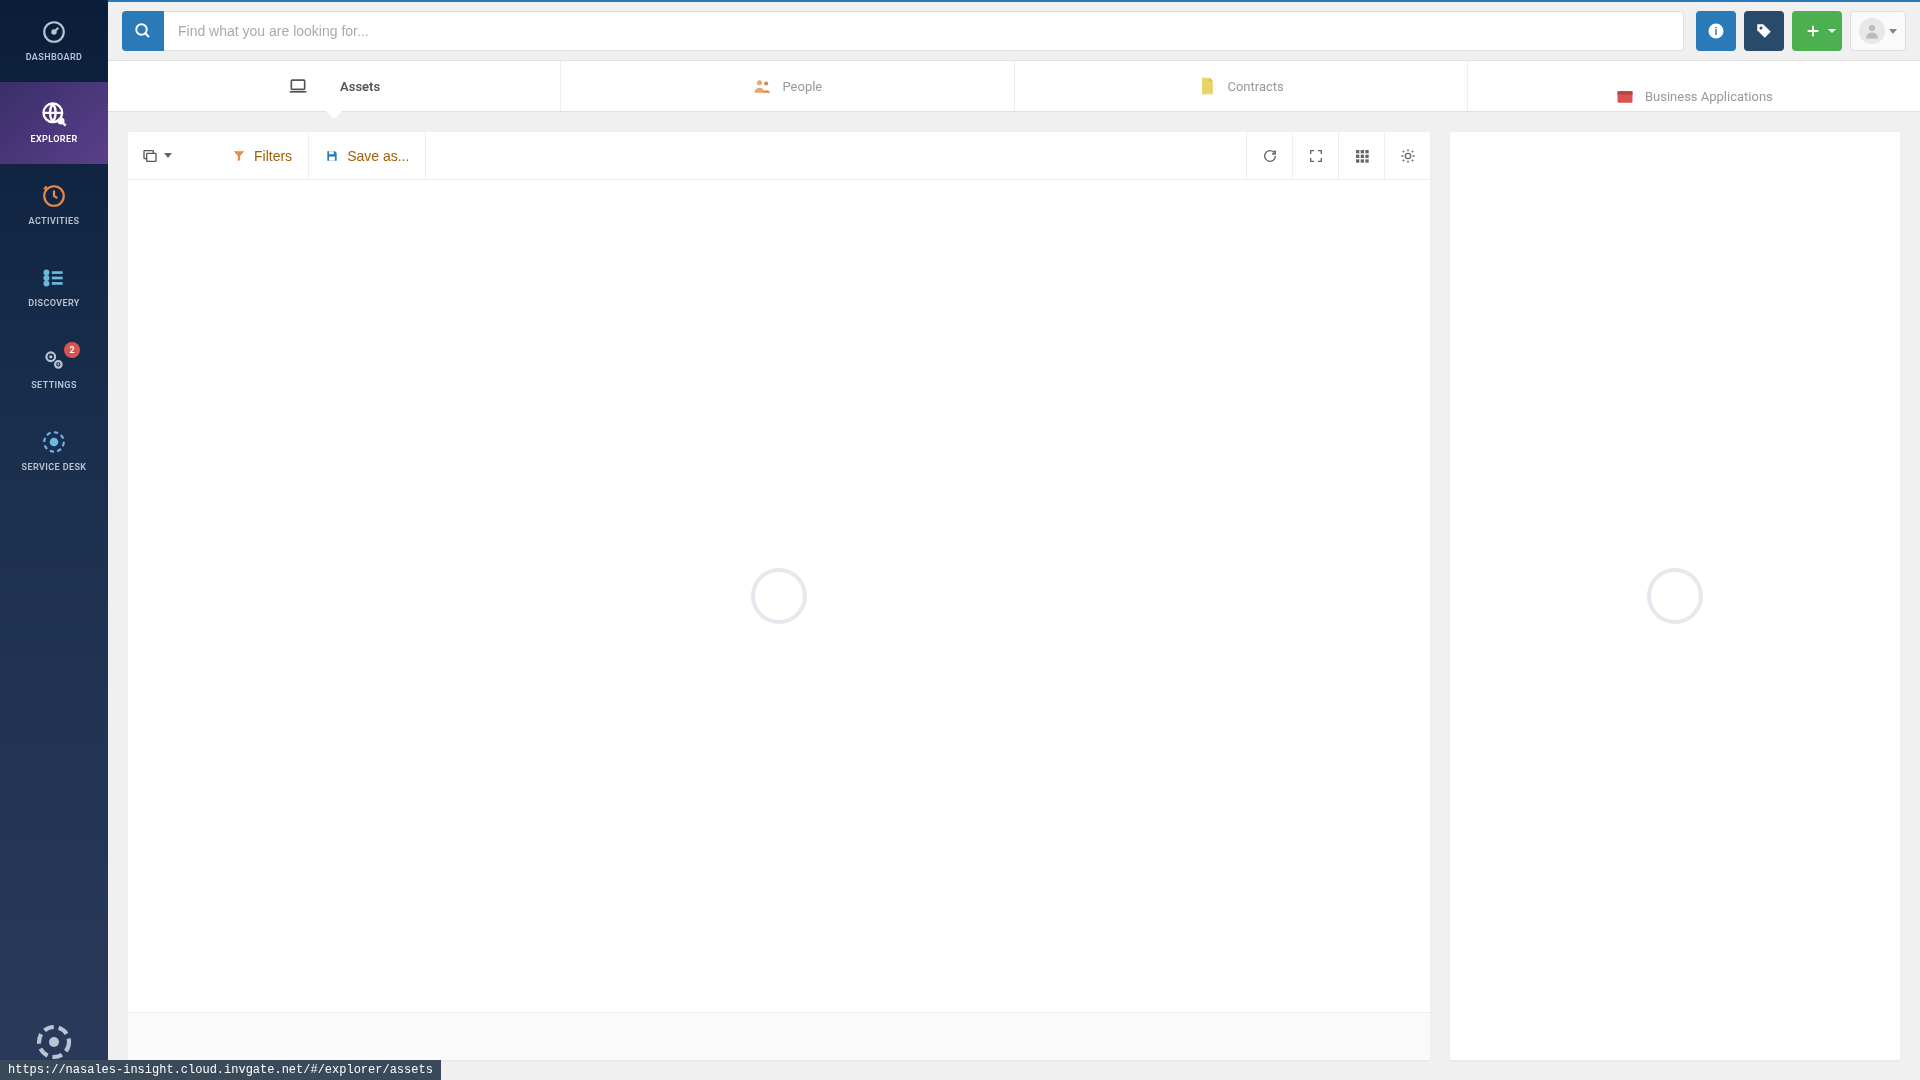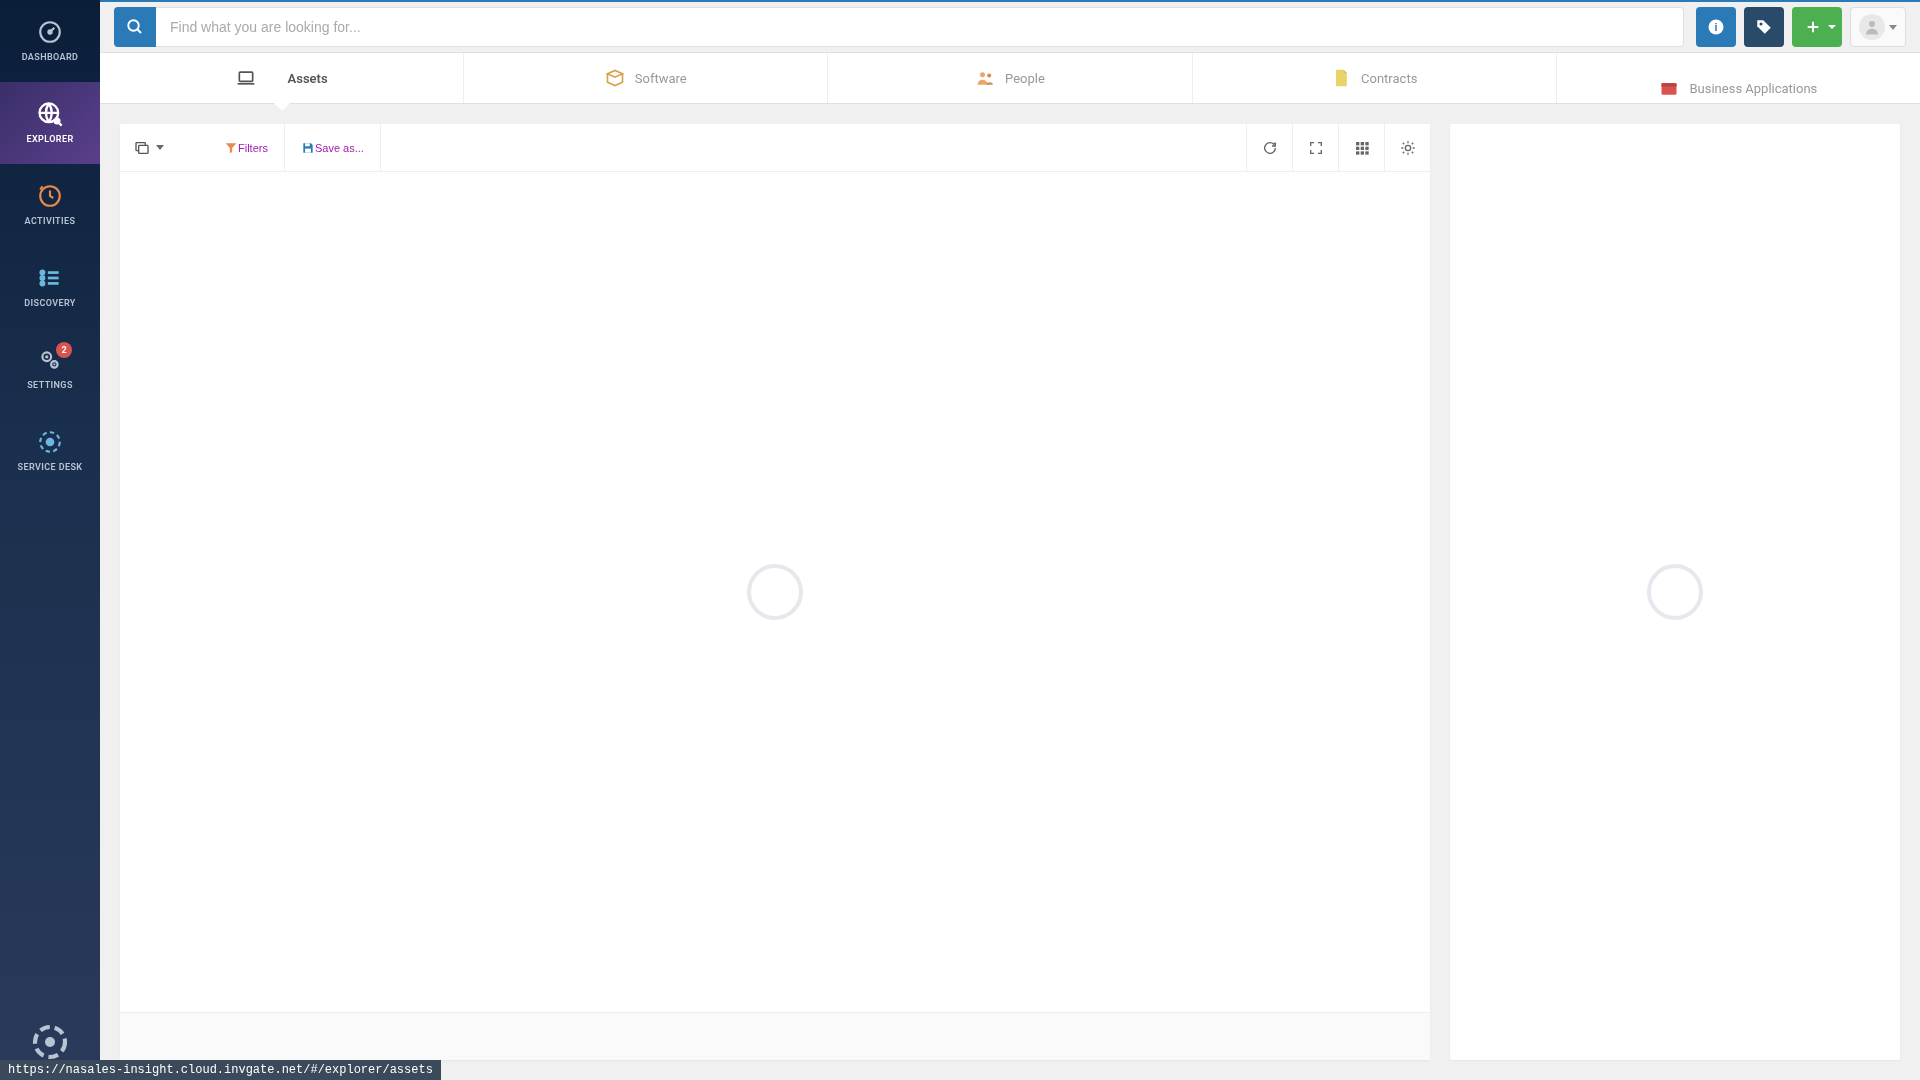--- a/index.html
+++ b/index.html
@@ -13,21 +13,21 @@
     }
 
     .app-wrapper {
       display: flex;
       width: 100%;
       height: 100%;
     }
 
     
     .sidebar {
-      width: 100px;
+      width: 108px;
       background: linear-gradient(180deg, #0a1e3a 0%, #1a2f4d 40%, #2a3a5a 100%);
       display: flex;
       flex-direction: column;
     }
     .sidebar-top {
       flex: 0 0 auto;
     }
     .sidebar-item {
       display: flex;
       flex-direction: column;
@@ -88,21 +88,21 @@
     
     .main {
       flex: 1;
       display: flex;
       flex-direction: column;
       background: #f0f0f0;
     }
 
     
     .header {
-      height: 52px;
+      height: 60px;
       display: flex;
       align-items: center;
       padding: 10px 14px;
       gap: 12px;
       background: #f0f0f0;
       border-top: 2px solid #2a7ab8;
     }
     .search-group {
       flex: 1;
       display: flex;
@@ -277,22 +277,23 @@
       align-items: stretch;
     }
     .tb-btn {
       padding: 0 16px;
       border: none;
       border-right: 1px solid #eee;
       background: #fff;
       cursor: pointer;
       display: flex;
       align-items: center;
-      font-size: 11px;
-      color: #a21caf;
+      gap: 8px;
+      font-size: 14px;
+      color: #a16207;
     }
     .tb-btn:first-child {
       border-right: 1px solid #eee;
     }
     .tb-right .tb-btn {
       border-right: none;
       border-left: 1px solid #eee;
       width: 46px;
       padding: 0;
       justify-content: center;
@@ -489,29 +490,20 @@
 
     <div class="category-tabs">
       <div class="cat-tab active">
         <span class="cat-icon">
           <svg width="20" height="20" viewBox="0 0 24 24" fill="none" stroke="#555" stroke-width="2">
             <rect x="4" y="5" width="16" height="11" rx="1"></rect>
               <line x1="2" y1="19" x2="22" y2="19"></line>
           </svg>
         </span>
         <span>Assets</span>
-      </div>
-      <div class="cat-tab">
-        <span class="cat-icon">
-          <svg width="20" height="20" viewBox="0 0 24 24" fill="none" stroke="#d4a44a" stroke-width="2">
-            <path d="M3 7l9-4 9 4-9 4-9-4z"></path>
-              <path d="M3 7v10l9 4 9-4V7"></path>
-          </svg>
-        </span>
-        <span>Software</span>
       </div>
       <div class="cat-tab">
         <span class="cat-icon">
           <svg width="20" height="20" viewBox="0 0 24 24" fill="#e8a868">
             <circle cx="9" cy="8" r="3"></circle>
               <path d="M3 20a6 6 0 0112 0H3z"></path>
             <circle cx="17" cy="9" r="2.5" fill="#d88a4a"></circle>
               <path d="M13 20a5 5 0 019 0h-9z" fill="#d88a4a"></path>
           </svg>
         </span>

